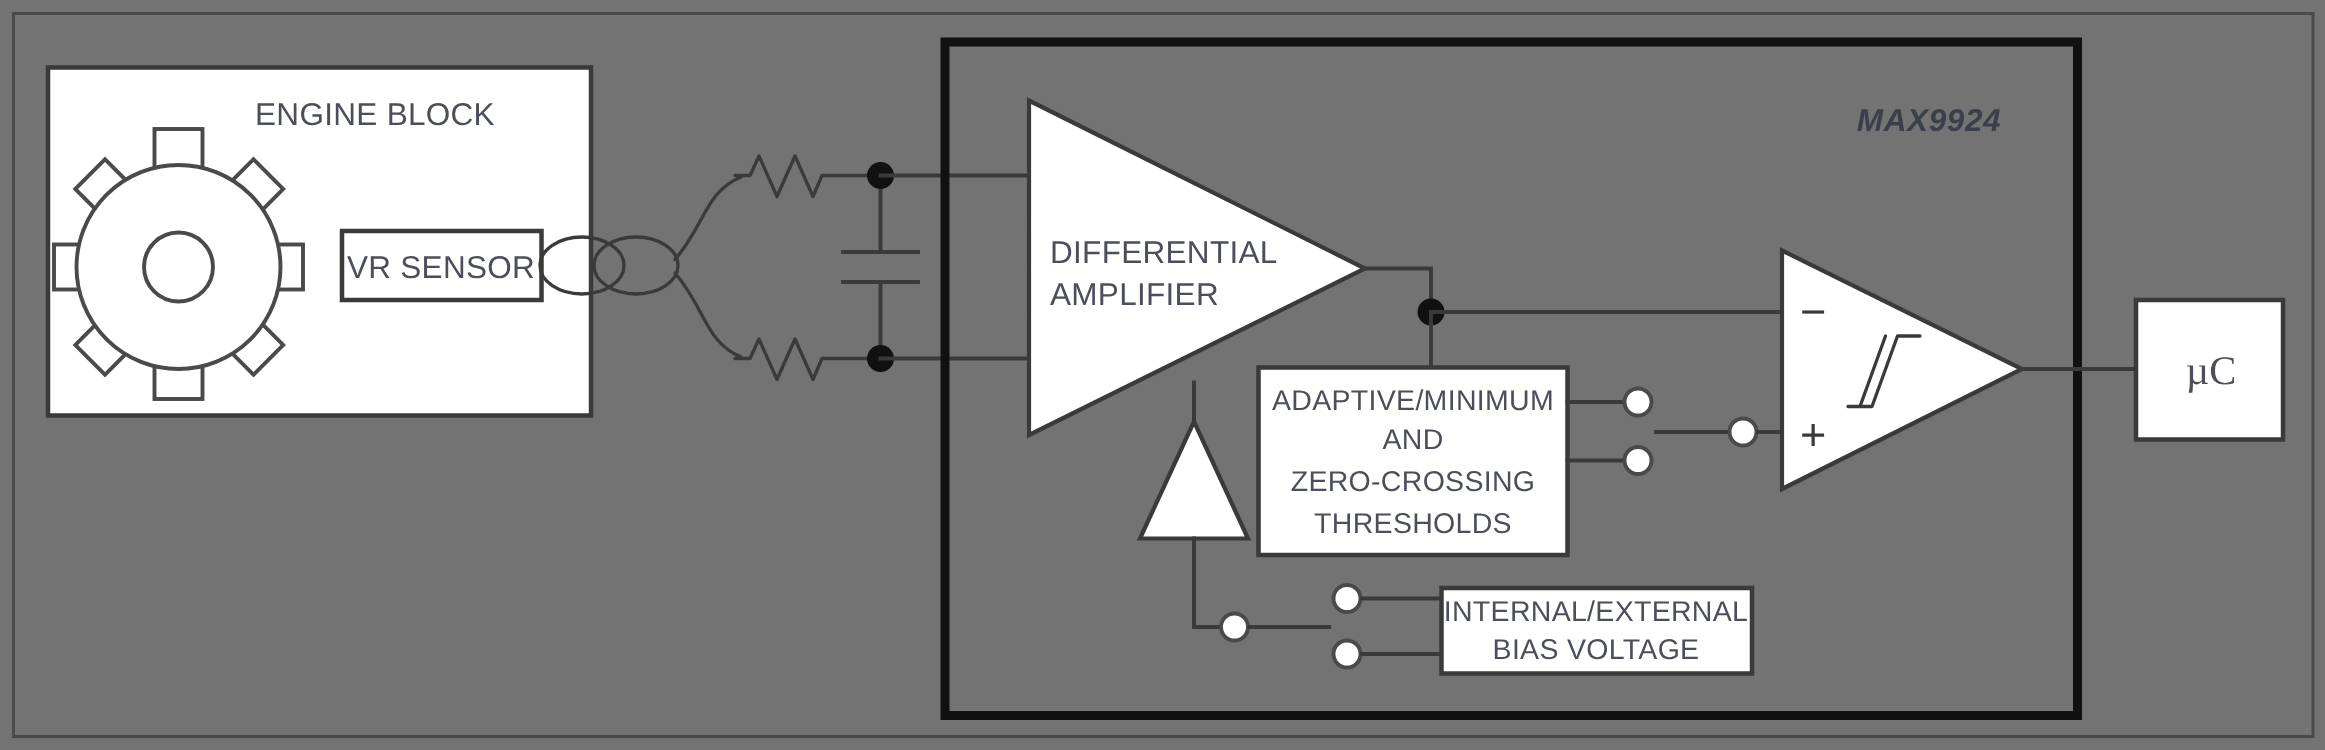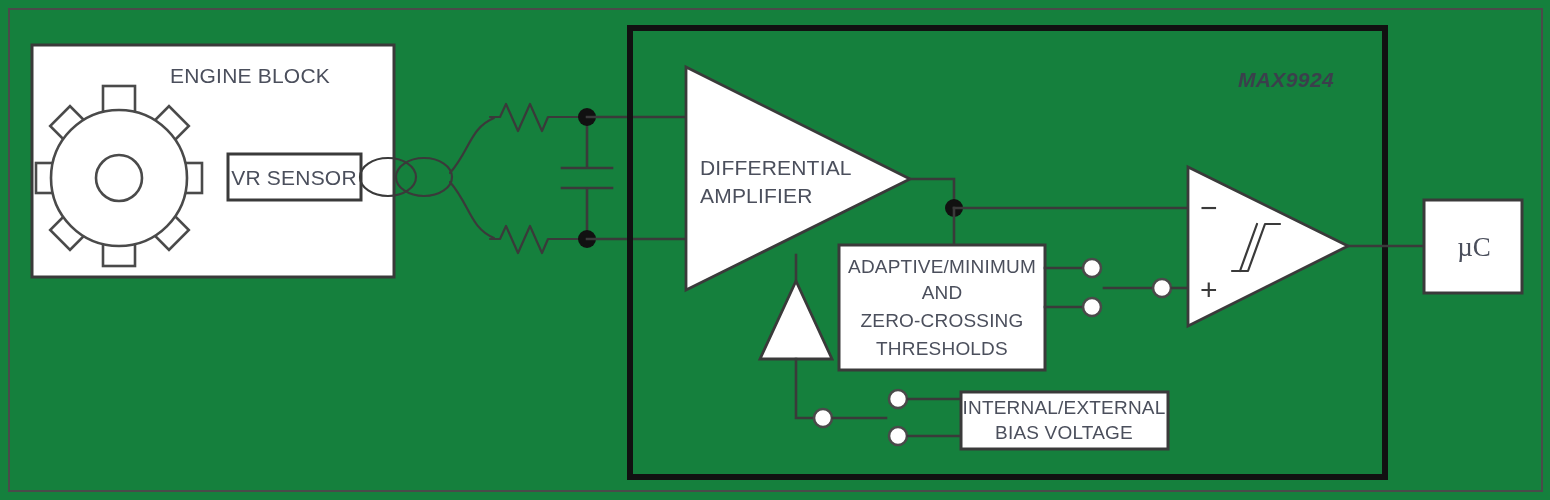--- a/index.html
+++ b/index.html
@@ -11,21 +11,21 @@
   body {
     width: 1550px;
     height: 500px;
     font-family: "Liberation Sans", sans-serif;
     overflow: hidden;
   }
   #diagram-root {
     position: relative;
     width: 1550px;
     height: 500px;
-    background: #15803d;
+    background: #737373;
     text-align: right;
   }
   svg#schematic {
     display: block;
     width: 1550px;
     height: 500px;
   }
   .wire {
     fill: none;
     stroke: #3a3a3a;

